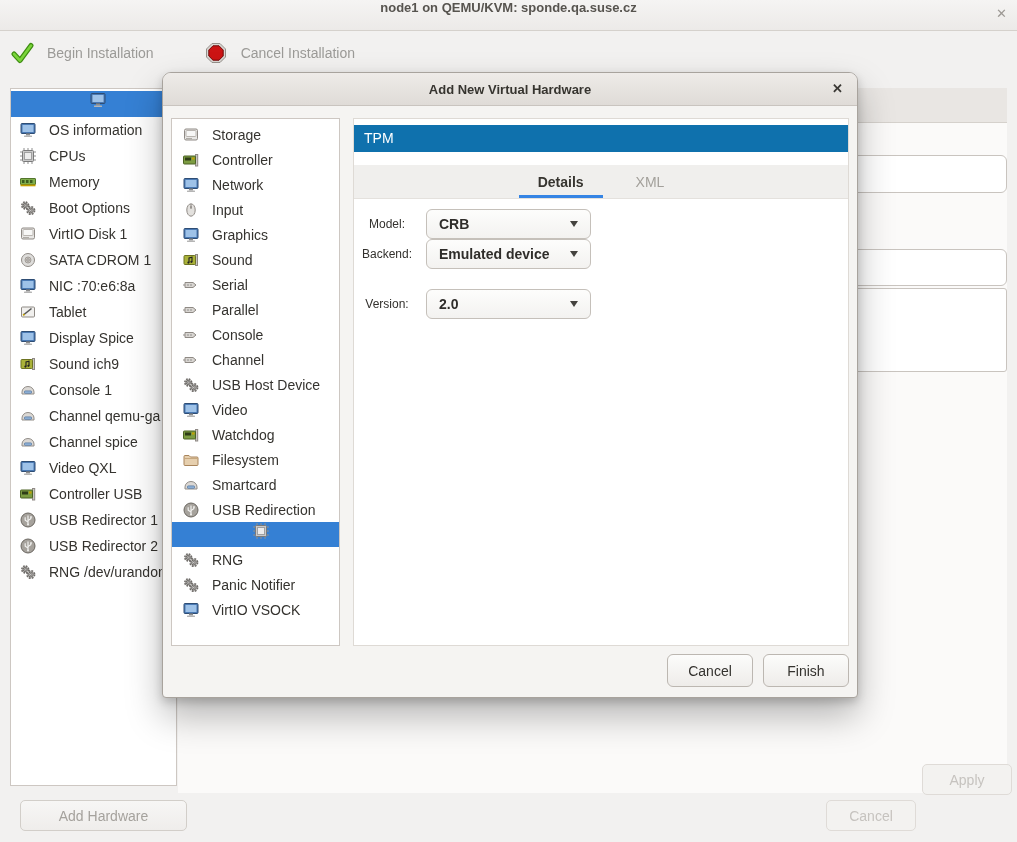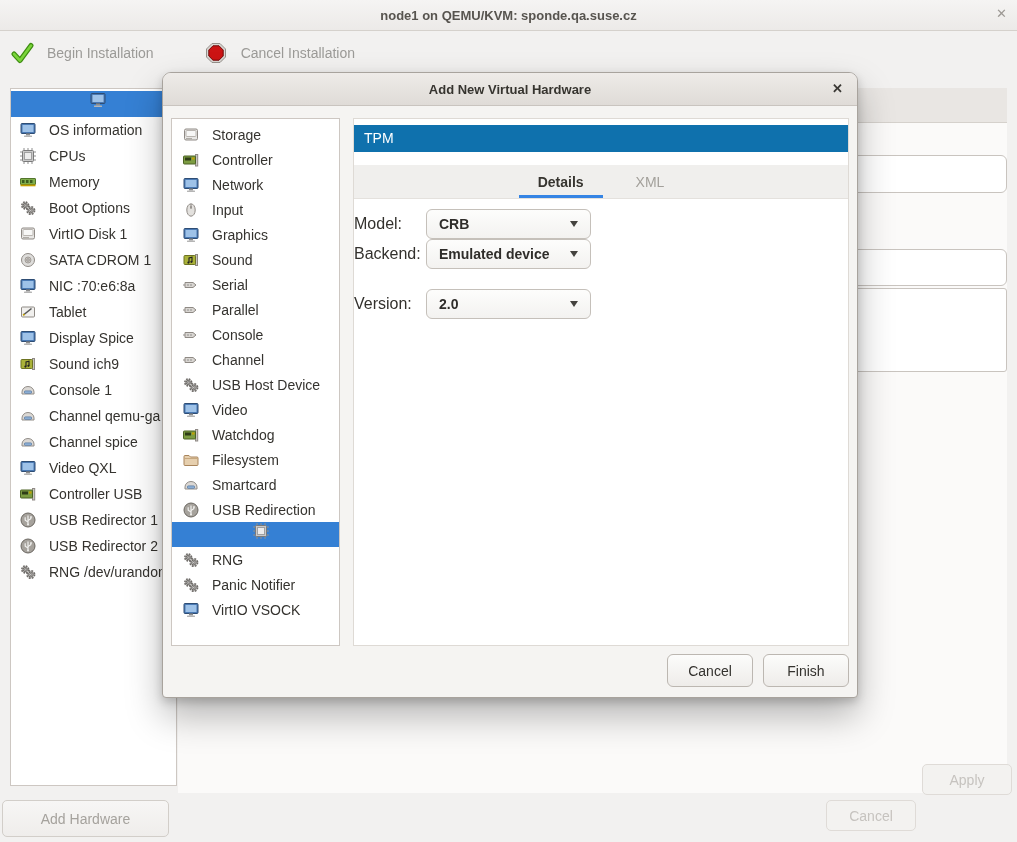--- a/index.html
+++ b/index.html
@@ -4,21 +4,21 @@
 <style>
   html,body{margin:0;padding:0;background:#4a4a4a;}
   #app{position:relative;width:1017px;height:842px;background:#f2f1f0;
        font-family:"Liberation Sans",sans-serif;overflow:hidden;
        -webkit-font-smoothing:antialiased;}
   .abs{position:absolute;}
 
   
   #titlebar{left:0;top:0;width:1017px;height:30px;
     background:linear-gradient(#f5f4f3,#eceae8);border-bottom:1px solid #d5d1cc;
-    display:flex;align-items:center;justify-content:center;}
+    display:flex;align-items:flex-start;justify-content:center;}
   #win-title{font-size:13px;font-weight:700;color:#57544f;}
   #win-close{position:absolute;right:10px;top:6px;font-size:13px;color:#9c9894;cursor:default;}
 
   #toolbar{left:0;top:31px;width:1017px;height:44px;display:flex;align-items:center;}
   .tool-btn{display:flex;align-items:center;gap:13px;font-size:14px;color:#9b9a97;height:36px;}
   #btn-begin{margin-left:10px;}
   #btn-cancelinst{margin-left:50px;}
   .ticon{display:inline-flex;width:24px;height:22px;align-items:center;justify-content:center;}
 
   
@@ -36,21 +36,21 @@
   #sidebar .row{height:26px;}
   .row{display:flex;align-items:center;gap:12px;padding-left:8px;white-space:nowrap;
        font-size:14px;color:#35332f;overflow:hidden;}
   .row .icon{display:inline-flex;width:18px;height:18px;flex:0 0 18px;
        align-items:center;justify-content:center;}
   .row.selected{background:var(--sel);color:#0f172a;flex-direction:column;}
 
   
   .btn{position:absolute;box-sizing:border-box;border-radius:5px;font-size:14px;
        display:flex;align-items:center;justify-content:center;cursor:default;}
-  #btn-addhw{left:2px;top:800px;width:167px;height:37px;
+  #btn-addhw{left:20px;top:800px;width:167px;height:31px;
      background:linear-gradient(#f7f6f5,#efedeb);border:1px solid #d2cec9;color:#a5a29d;}
   #btn-main-cancel{left:826px;top:800px;width:90px;height:31px;
      background:#f3f2f0;border:1px solid #dfdbd7;color:#c6c3bf;}
   #btn-main-apply{left:922px;top:764px;width:90px;height:31px;
      background:#f3f2f0;border:1px solid #dfdbd7;color:#c6c3bf;}
 
   
   #dialog{left:162px;top:72px;width:696px;height:626px;background:#f5f4f2;
      border:1px solid #a8a39d;border-radius:9px 9px 4px 4px;box-sizing:border-box;
      box-shadow:0 18px 36px rgba(0,0,0,.28),0 4px 10px rgba(0,0,0,.18);z-index:5;}
@@ -69,21 +69,21 @@
   #tpm-banner{position:absolute;left:0;right:0;top:6px;height:27px;background:var(--banner);
      color:#ffffff;font-size:14px;line-height:27px;padding-left:10px;}
   #tabstrip{position:absolute;left:0;right:0;top:46px;height:33px;background:#f0efed;
      border-bottom:1px solid #e4e1dd;display:flex;justify-content:center;}
   .tab{position:relative;height:100%;display:flex;align-items:center;justify-content:center;
      font-size:14px;color:#a3a09b;padding:0 26px;}
   .tab.active{color:#36342f;font-weight:700;}
   .tab.active .tab-underline{position:absolute;left:7px;right:7px;bottom:0;height:3px;
      background:var(--underline);}
   .frow{position:absolute;left:0;right:0;height:30px;display:flex;align-items:center;}
-  .flabel{width:66px;text-align:left;padding-right:6px;font-size:16px;color:#33312d;flex:0 0 66px;}
+  .flabel{width:66px;text-align:center;padding-right:6px;font-size:12px;color:#33312d;flex:0 0 66px;}
   .combo{width:165px;height:30px;box-sizing:border-box;border:1px solid #c5c0ba;border-radius:6px;
      background:linear-gradient(#fdfdfc,#f3f2f0);display:flex;align-items:center;
      padding:0 12px;font-size:14px;color:#2f2d2a;font-weight:bold;}
   .caret{width:0;height:0;border-left:4.5px solid transparent;border-right:4.5px solid transparent;
      border-top:6px solid #45433f;margin-left:auto;}
 
   .dlg-btn{position:absolute;top:581px;width:86px;height:33px;box-sizing:border-box;
      border:1px solid #bcb7b1;border-radius:6px;background:linear-gradient(#fcfcfb,#eeece9);
      display:flex;align-items:center;justify-content:center;font-size:14px;color:#34322e;}
   #dlg-cancel{left:504px;}

